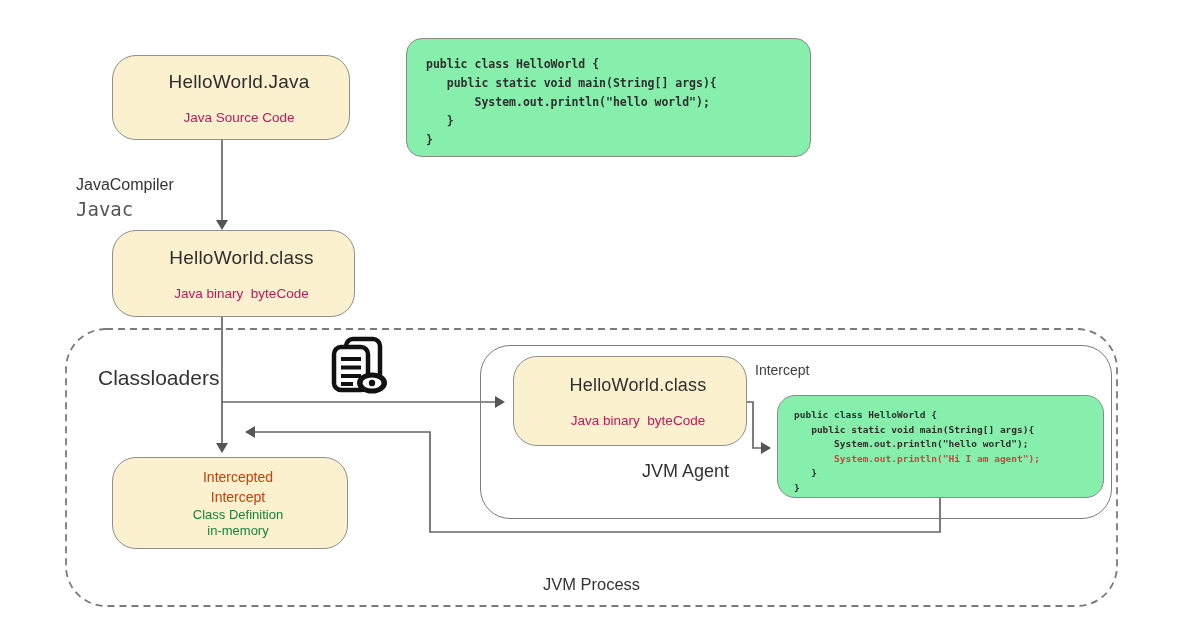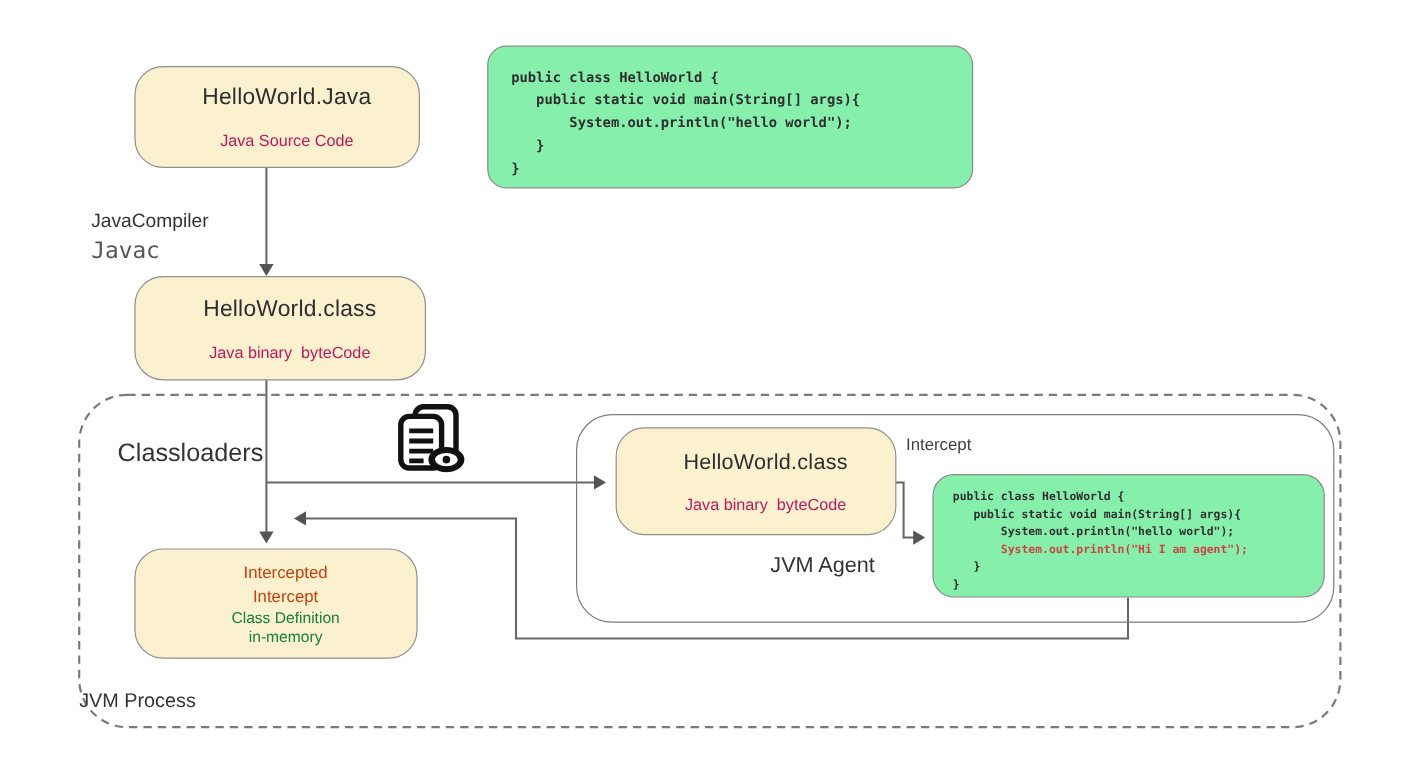--- a/index.html
+++ b/index.html
@@ -49,21 +49,21 @@
   <path d="M222 402 L496 402" stroke="#666" stroke-width="1.7" fill="none"></path>
   <polygon points="495,396 495,408 505,402" fill="#555"></polygon>
 
   <path d="M727 402 L753 402 L753 448 L762 448" stroke="#666" stroke-width="1.7" fill="none"></path>
   <polygon points="761,442 761,454 771,448" fill="#555"></polygon>
 
   <path d="M940 498 L940 532 L430 532 L430 432 L254 432" stroke="#666" stroke-width="1.7" fill="none"></path>
   <polygon points="255,426 255,438 245,432" fill="#555"></polygon>
 </svg>
 
-<div class="lbl" style="left:66px;top:575px;width:1051px;text-align:left;font-size:16.5px;">JVM Process</div>
+<div class="lbl" style="left:66px;top:575px;width:1051px;text-align:center;font-size:16.5px;">JVM Process</div>
 
 <div class="ybox" style="left:112px;top:55px;width:220px;height:83px;">
   <div class="t">HelloWorld.Java</div>
   <div class="s">Java Source Code</div>
 </div>
 
 <div class="lbl" style="left:76px;top:176px;width:140px;text-align:left;">
   <div style="font-size:16px;">JavaCompiler</div>
   <div style="font-family:'DejaVu Sans Mono', monospace;font-size:19px;color:#555;margin-top:4px;">Javac</div>
 </div>

